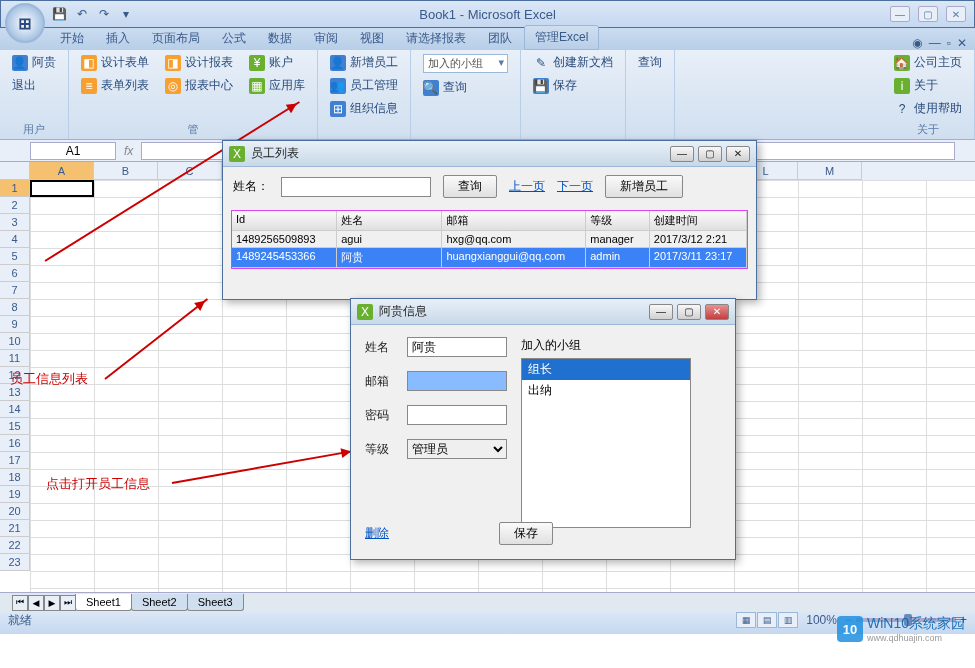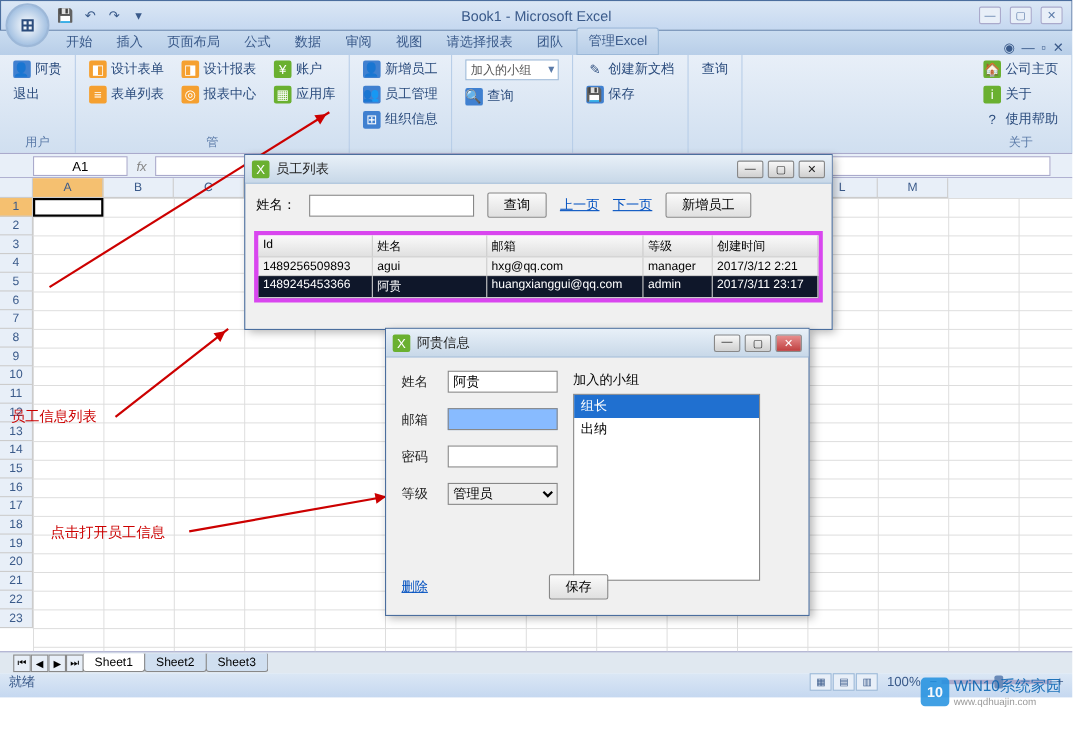--- a/index.html
+++ b/index.html
@@ -62,25 +62,25 @@
 .dialog{position:absolute;background:#f0f0f0;border:1px solid #4b6e9e;box-shadow:3px 3px 8px rgba(0,0,0,.3)}
 .dialog-title{height:26px;background:linear-gradient(#e8f0f8,#c8d8e8);display:flex;align-items:center;padding:0 6px;gap:6px;color:#222;border-bottom:1px solid #9bb8d8}
 .dialog-title .win-ctrl2{margin-left:auto;display:flex;gap:4px}
 .win-ctrl2 span{width:24px;height:16px;border:1px solid #888;background:linear-gradient(#f8f8f8,#d0d0d0);display:flex;align-items:center;justify-content:center;font-size:10px;border-radius:2px}
 .win-ctrl2 .close{background:linear-gradient(#e89090,#c04040);color:#fff}
 .dlg1{left:222px;top:140px;width:535px;height:160px}
 .dlg1-search{display:flex;align-items:center;gap:12px;padding:8px 10px}
 .dlg1-search input{border:1px solid #888;width:150px;height:20px;padding:0 4px}
 .btn{border:1px solid #888;background:linear-gradient(#fafafa,#e0e0e0);padding:2px 14px;border-radius:2px}
 .link{color:#0050c0;text-decoration:underline;cursor:pointer}
-.table{border:4px solid #d946ef;margin:4px 8px}
+.table{border:1px solid #d946ef;margin:4px 8px}
 .table-row{display:flex;border-bottom:1px solid #ccc}
 .table-head{background:linear-gradient(#fafafa,#e0e0e0)}
 .table-cell{padding:2px 4px;border-right:1px solid #ccc;overflow:hidden;white-space:nowrap;font-size:11px}
-.table-row.sel{background:#0f172a;color:#fff}
+.table-row.sel{background:#3b82f6;color:#fff}
 .c-id{width:106px}.c-name{width:106px}.c-mail{width:145px}.c-level{width:64px}.c-time{width:98px}
 .dlg2{left:350px;top:298px;width:386px;height:262px}
 .dlg2-body{padding:12px 14px;display:flex;gap:14px}
 .form{display:flex;flex-direction:column;gap:14px}
 .form-row{display:flex;align-items:center;gap:12px}
 .form-row label{width:30px;color:#222}
 .form-row input{border:1px solid #888;width:100px;height:20px;padding:0 4px}
 .form-row select{border:1px solid #888;width:100px;height:20px}
 .group-list{border:1px solid #888;background:#fff;width:170px;height:170px}
 .group-item{padding:2px 6px}

